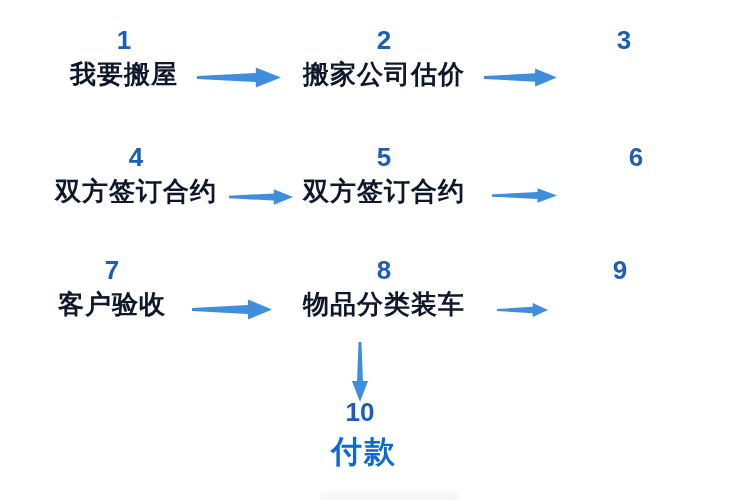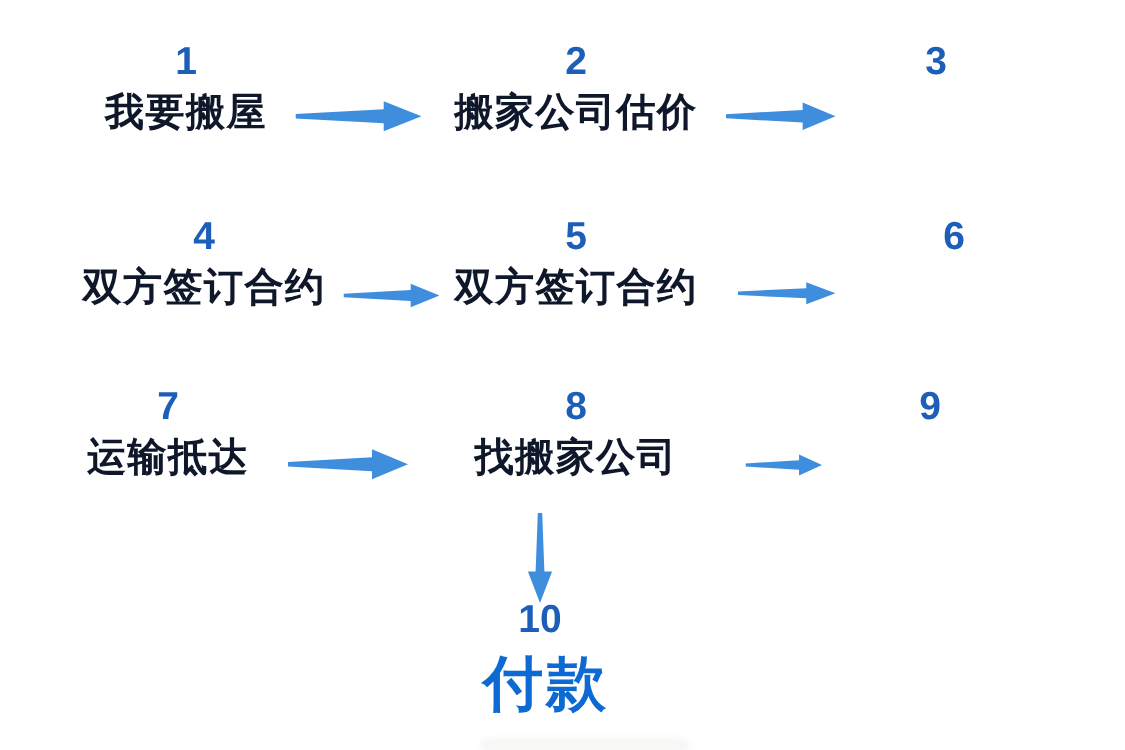--- a/index.html
+++ b/index.html
@@ -63,21 +63,21 @@
     transform: translateX(-50%);
     font-size: 26px;
     font-weight: bold;
     color: #1c5eb8;
     line-height: 1;
   }
   .final-label {
     position: absolute;
     left: 364px; top: 436px;
     transform: translateX(-50%);
-    font-size: 40px;
+    font-size: 31px;
     font-weight: bold;
     color: #0c6ad2;
     line-height: 1;
     letter-spacing: 2px;
     white-space: nowrap;
   }
   .smudge {
     position: absolute;
     left: 320px; top: 492px;
     width: 140px; height: 10px;
@@ -123,28 +123,28 @@
   </div>
   <svg class="arrow a4" viewBox="0 0 100 30" preserveAspectRatio="none">
     <polygon points="0,13 70,9 70,2 100,15 70,28 70,21 0,17" fill="#3f8ede"></polygon>
   </svg>
   <div class="step s6">
     <div class="num">6</div>
   </div>
 
   <div class="step s7">
     <div class="num">7</div>
-    <div class="label">运输抵达</div>
+    <div class="label">客户验收</div>
   </div>
   <svg class="arrow a5" viewBox="0 0 100 30" preserveAspectRatio="none">
     <polygon points="0,13 70,9 70,2 100,15 70,28 70,21 0,17" fill="#3f8ede"></polygon>
   </svg>
   <div class="step s8">
     <div class="num">8</div>
-    <div class="label">找搬家公司</div>
+    <div class="label">物品分类装车</div>
   </div>
   <svg class="arrow a6" viewBox="0 0 100 30" preserveAspectRatio="none">
     <polygon points="0,13 70,9 70,2 100,15 70,28 70,21 0,17" fill="#3f8ede"></polygon>
   </svg>
   <div class="step s9">
     <div class="num">9</div>
   </div>
 
   <svg class="arrow a-down" viewBox="0 0 30 80" preserveAspectRatio="none">
     <polygon points="13,0 17,0 19,52 26,52 15,80 4,52 11,52" fill="#3f8ede"></polygon>

